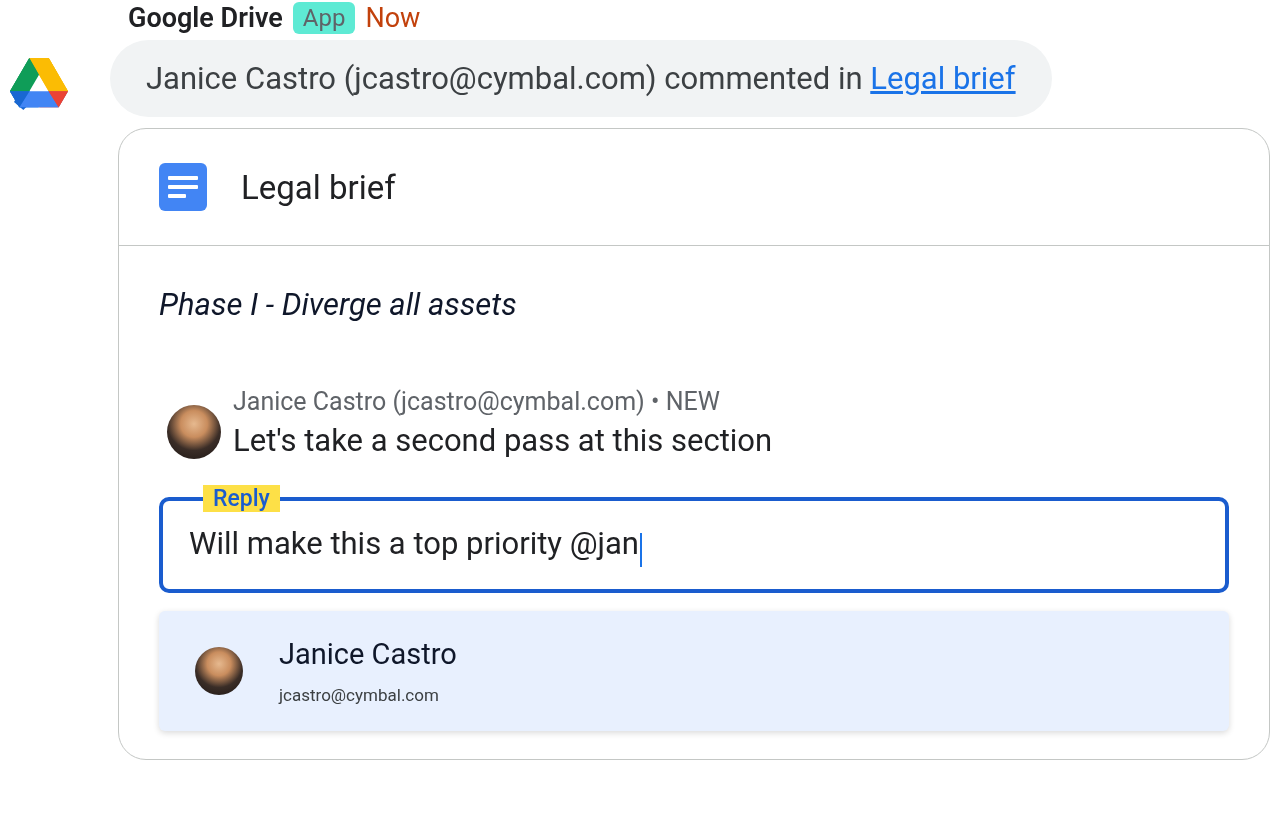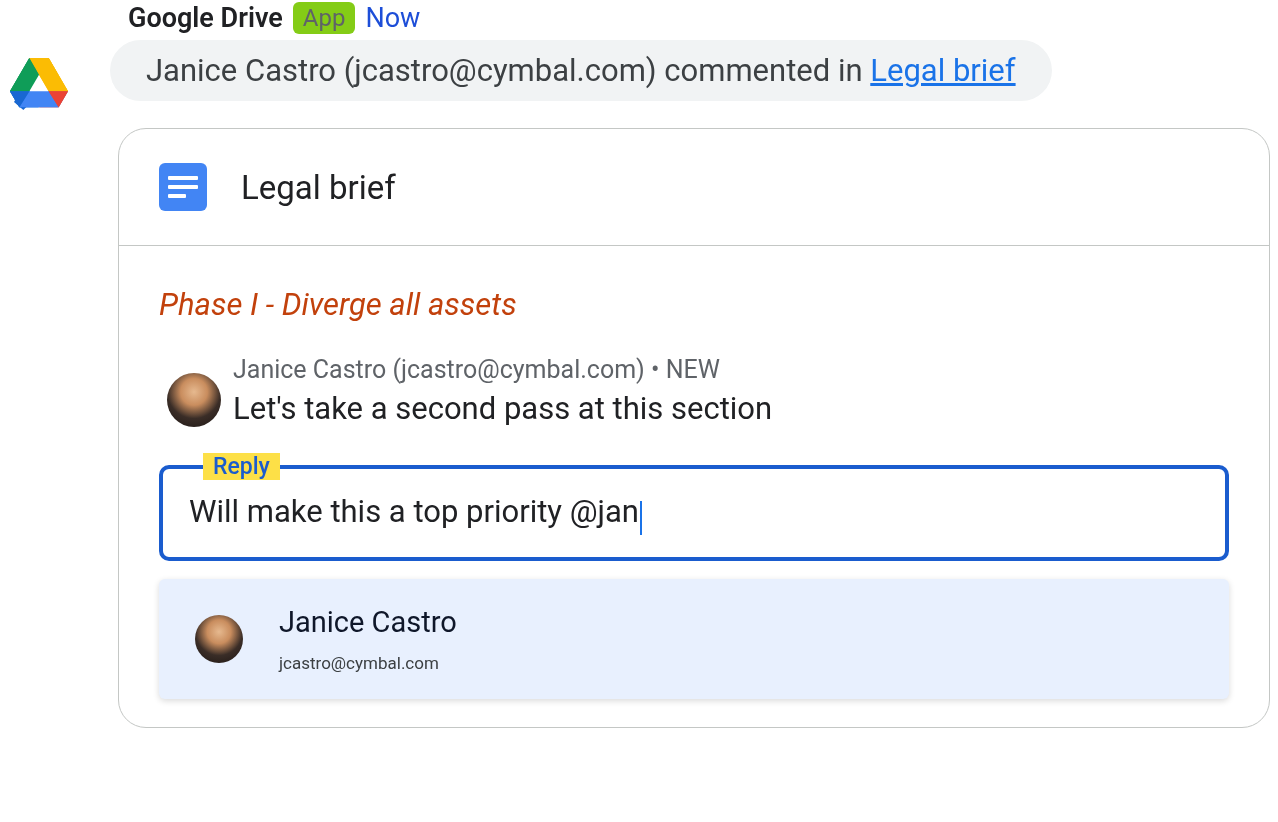--- a/index.html
+++ b/index.html
@@ -27,34 +27,34 @@
     position: absolute;
     left: 118px;
     top: 2px;
     display: flex;
     align-items: center;
     gap: 10px;
     font-size: 27px;
   }
   .notif-app-name { font-weight: 600; color: #202124; }
   .notif-app-badge {
-    background: #84cc16;
+    background: #5eead4;
     color: #5f6368;
     padding: 2px 10px;
     border-radius: 6px;
     font-size: 24px;
   }
-  .notif-time { color: #1d4ed8; }
+  .notif-time { color: #c2410c; }
   .notif-body {
     position: absolute;
     left: 100px;
     top: 40px;
     background: #f1f3f4;
     border-radius: 40px;
-    padding: 12px 36px;
+    padding: 20px 36px;
     font-size: 31px;
     color: #3c4043;
     display: inline-block;
   }
   .notif-body .doc-link {
     color: #1a73e8;
     text-decoration: underline;
     cursor: pointer;
   }
   .card {
@@ -88,22 +88,22 @@
   }
   .docs-icon .line { background: #fff; height: 4px; border-radius: 1px; }
   .docs-icon .l1 { width: 30px; }
   .docs-icon .l2 { width: 30px; }
   .docs-icon .l3 { width: 18px; }
   .card-title { font-size: 33px; color: #202124; }
   .card-body { padding: 40px 40px 28px 40px; }
   .phase {
     font-size: 31px;
     font-style: italic;
-    color: #c2410c;
-    margin-bottom: 32px;
+    color: #0f172a;
+    margin-bottom: 64px;
   }
   .comment-row {
     display: flex;
     align-items: flex-end;
     gap: 12px;
     margin-bottom: 38px;
     padding-left: 8px;
   }
   .avatar {
     width: 54px;

